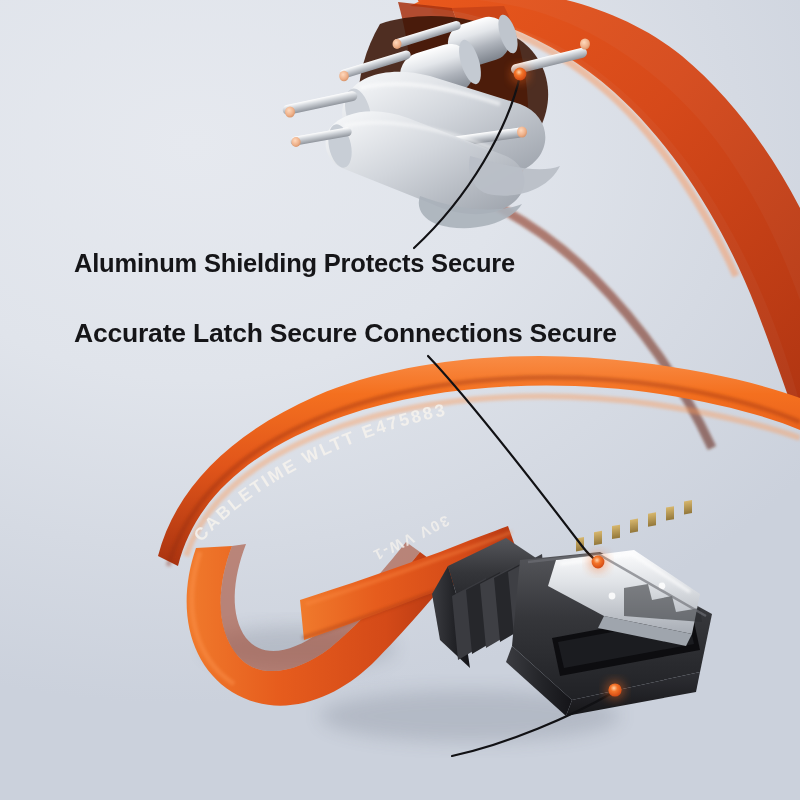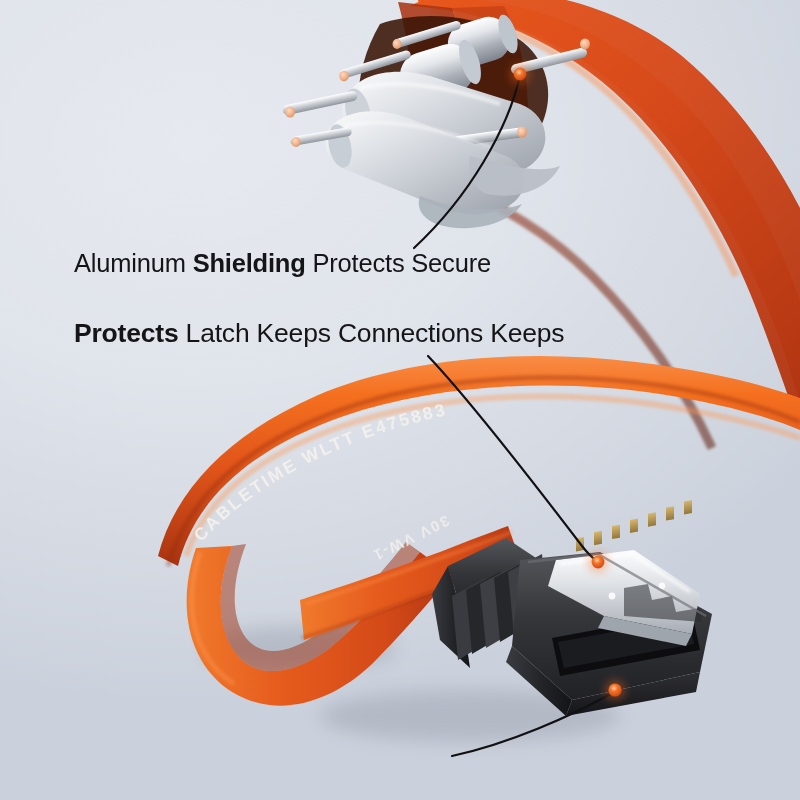--- a/index.html
+++ b/index.html
@@ -18,21 +18,21 @@
   #art{position:absolute;inset:0;width:800px;height:800px;}
 
   
   .caption{
     position:absolute;
     color:#151518;
     white-space:nowrap;
     letter-spacing:-0.2px;
     line-height:1;
   }
-  .caption .light{font-weight:400;}
+  .caption .light{font-weight:700;}
   .caption .heavy{font-weight:700;}
   #cap-shielding{left:74px;top:251px;font-size:25.5px;}
   #cap-locking{left:74px;top:320px;font-size:26.5px;}
   #cap-receptacle{left:124px;top:751px;font-size:25.5px;}
   .caption span{display:inline;}
 </style>
 </head>
 <body>
 
 <div id="stage">
@@ -342,17 +342,17 @@
         <circle cx="615" cy="690" r="6.6" fill="url(#gDot)"></circle>
       </g>
     </g>
   </svg>
 
   <div class="caption" id="cap-shielding">
     <span class="light">Aluminum </span><span class="heavy">Shielding</span><span class="light"> Protects Secure</span>
   </div>
 
   <div class="caption" id="cap-locking">
-    <span class="heavy">Protects</span><span class="light"> Latch Keeps Connections Keeps</span>
+    <span class="heavy">Accurate</span><span class="light"> Latch Secure Connections Secure</span>
   </div>
 
 
 </div>
 
 </body></html>

